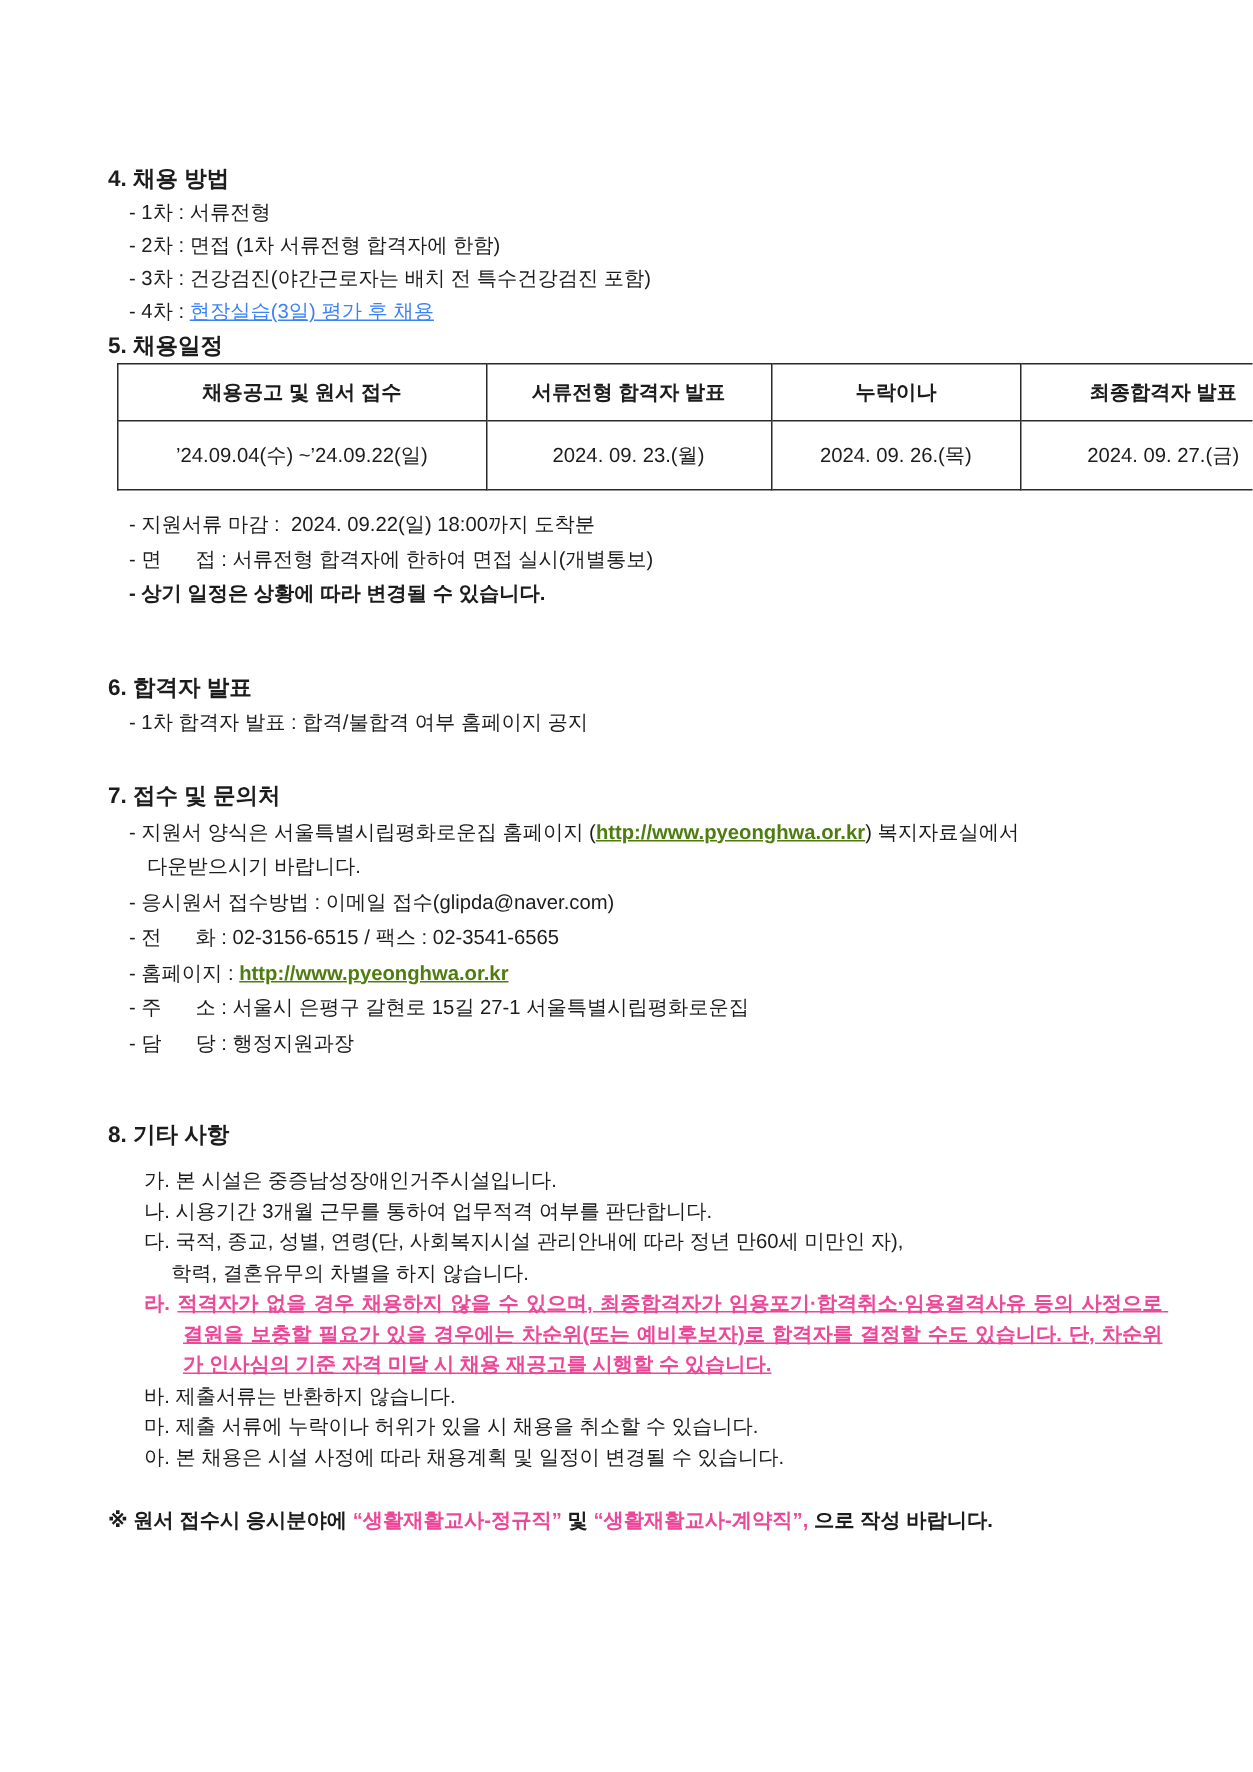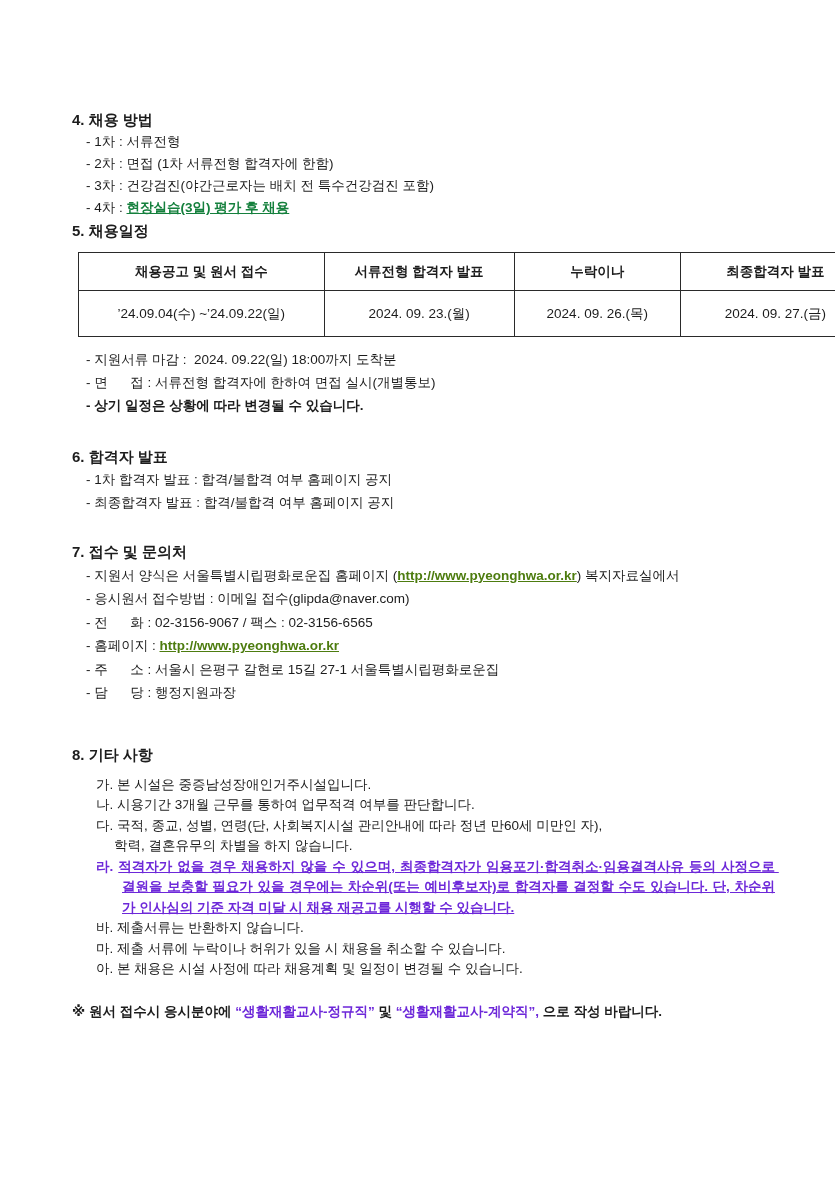--- a/index.html
+++ b/index.html
@@ -9,44 +9,44 @@
     color: #1c1c1c;
     font-size: 13.5px;
     line-height: 22px;
   }
   .page { width: 835px; height: 1181px; padding: 108px 60px 0 72px; }
   .line { white-space: pre-wrap; }
   .sec-title { font-weight: bold; font-size: 15px; line-height: 23px; }
   .indent1 { padding-left: 14px; }   
   .indent2 { padding-left: 24px; }   
   .bold { font-weight: bold; }
-  .red { color: #6d28d9; }
-  .red-u { color: #15803d; font-weight: bold; text-decoration: underline; }
+  .red { color: #ec4899; }
+  .red-u { color: #3b82f6; font-weight: normal; text-decoration: underline; }
   .link { color: #4d7c0f; font-weight: bold; text-decoration: underline; }
   a.link { cursor: pointer; }
 
   .sec4 { }
-  .sec5-title { margin-bottom: 10px; }
+  .sec5-title { }
   table.sched {
     border-collapse: collapse;
     width: 793px;
     margin-left: 6px;
     table-layout: fixed;
   }
   table.sched th, table.sched td {
     border: 1.6px solid #2a2a2a;
     text-align: center;
     vertical-align: middle;
     white-space: pre-wrap;
   }
   table.sched th { height: 38px; font-weight: bold; font-size: 13.5px; background: #ffffff; }
   table.sched td { height: 46px; font-weight: normal; }
   .col1 { width: 31%; } .col2 { width: 24%; } .col3 { width: 21%; } .col4 { width: 24%; }
 
-  .notes { margin-top: 11px; margin-bottom: 28px; }
+  .notes { margin-top: 11px; margin-bottom: 40px; }
   .sec6 { margin-bottom: 26px; }
   .sec7 { margin-bottom: 38px; }
   .hang { padding-left: 14px; text-indent: 0; }
   .cont-line { padding-left: 26px; }
   .sec8 .sec-title { margin-bottom: 9px; }
   .item8 { line-height: 20.5px; }
   .item8-cont { padding-left: 42px; line-height: 20.5px; }
   .ra-block {
     padding-left: 50px;
     text-indent: -26px;
@@ -98,28 +98,28 @@
     <div class="notes">
       <div class="line indent1">- 지원서류 마감 :  2024. 09.22(일) 18:00까지 도착분</div>
       <div class="line indent1">- 면      접 : 서류전형 합격자에 한하여 면접 실시(개별통보)</div>
       <div class="line indent1 bold">- 상기 일정은 상황에 따라 변경될 수 있습니다.</div>
     </div>
   </div>
 
   <div class="sec6">
     <div class="line sec-title">6. 합격자 발표</div>
     <div class="line indent1">- 1차 합격자 발표 : 합격/불합격 여부 홈페이지 공지</div>
-    <div class="line indent1">- 최종합격자 발표 : 합격/불합격 여부 홈페이지 공지</div>
   </div>
 
   <div class="sec7">
     <div class="line sec-title">7. 접수 및 문의처</div>
     <div class="line hang"><span>- 지원서 양식은 서울특별시립평화로운집 홈페이지 (</span><a class="link">http://www.pyeonghwa.or.kr</a><span>) 복지자료실에서</span></div>
+    <div class="line cont-line">다운받으시기 바랍니다.</div>
     <div class="line indent1">- 응시원서 접수방법 : 이메일 접수(glipda@naver.com)</div>
-    <div class="line indent1">- 전      화 : 02-3156-9067 / 팩스 : 02-3156-6565</div>
+    <div class="line indent1">- 전      화 : 02-3156-6515 / 팩스 : 02-3541-6565</div>
     <div class="line indent1"><span>- 홈페이지 : </span><a class="link">http://www.pyeonghwa.or.kr</a></div>
     <div class="line indent1">- 주      소 : 서울시 은평구 갈현로 15길 27-1 서울특별시립평화로운집</div>
     <div class="line indent1">- 담      당 : 행정지원과장</div>
   </div>
 
   <div class="sec8">
     <div class="line sec-title">8. 기타 사항</div>
     <div class="line indent2 item8">가. 본 시설은 중증남성장애인거주시설입니다.</div>
     <div class="line indent2 item8">나. 시용기간 3개월 근무를 통하여 업무적격 여부를 판단합니다.</div>
     <div class="line indent2 item8">다. 국적, 종교, 성별, 연령(단, 사회복지시설 관리안내에 따라 정년 만60세 미만인 자),</div>

